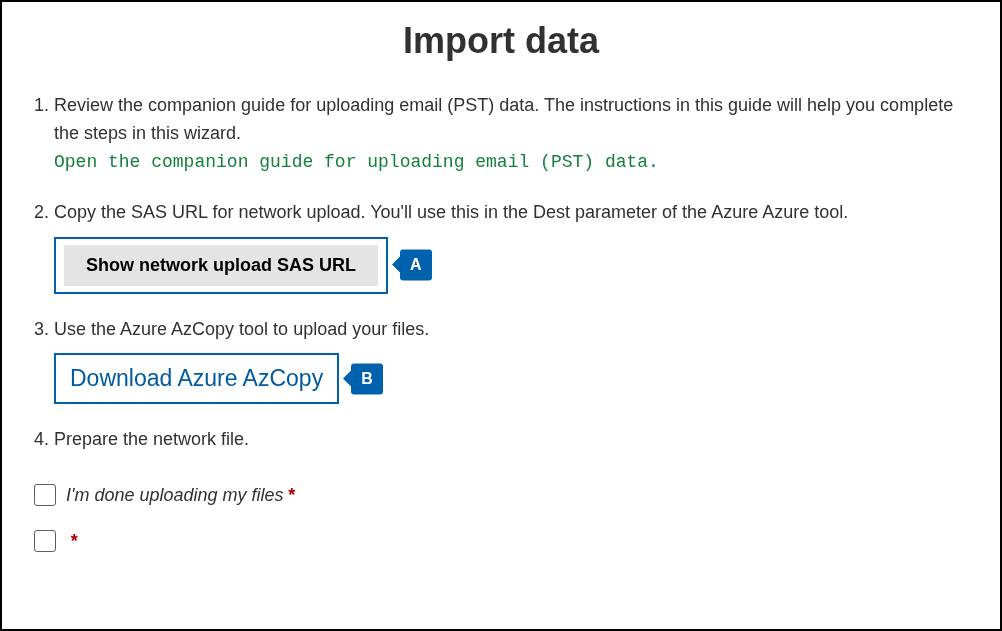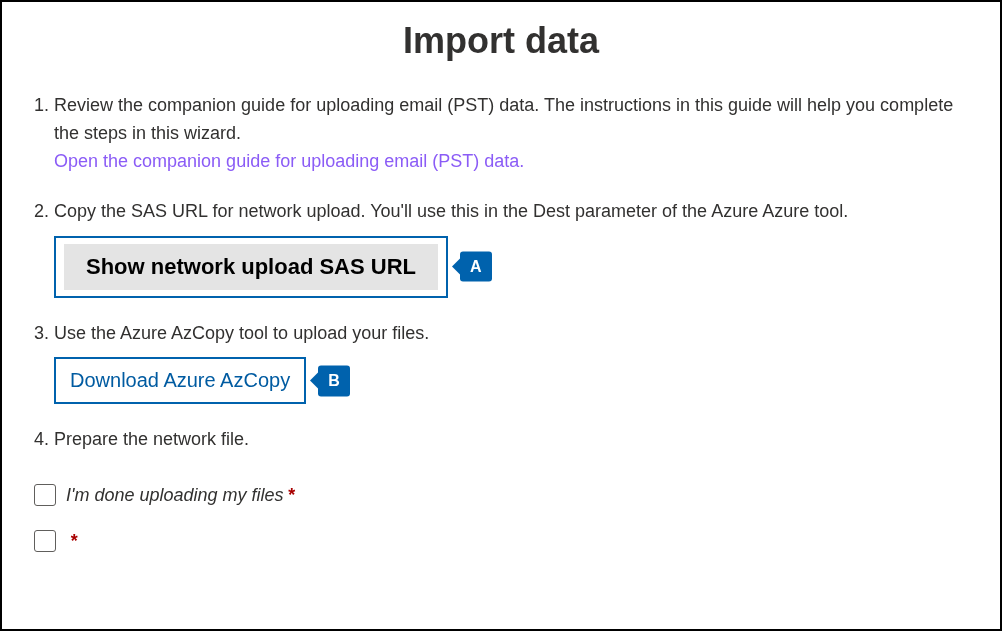--- a/index.html
+++ b/index.html
@@ -28,45 +28,46 @@
     }
     ol {
       list-style: decimal;
       padding-left: 22px;
     }
     ol > li {
       margin-bottom: 22px;
       line-height: 1.55;
     }
     .link {
-      color: #8b5cf6;
+      color: #15803d;
       cursor: pointer;
+      font-family: Liberation Mono, monospace;
     }
     .highlight-box {
       display: inline-block;
       border: 2px solid #0062ad;
       padding: 6px 8px;
       margin-top: 10px;
       position: relative;
     }
     .gray-button {
       background: #e4e4e4;
       border: none;
       font-family: inherit;
-      font-size: 22px;
+      font-size: 18px;
       font-weight: 600;
       padding: 10px 22px;
       cursor: pointer;
     }
     .link-button {
       background: none;
       border: none;
       color: #005ba1;
       font-family: inherit;
-      font-size: 20px;
+      font-size: 23px;
       padding: 4px 6px;
       cursor: pointer;
     }
     .callout {
       position: absolute;
       background: #0062ad;
       color: #fff;
       font-weight: 600;
       font-size: 16px;
       padding: 3px 10px;

